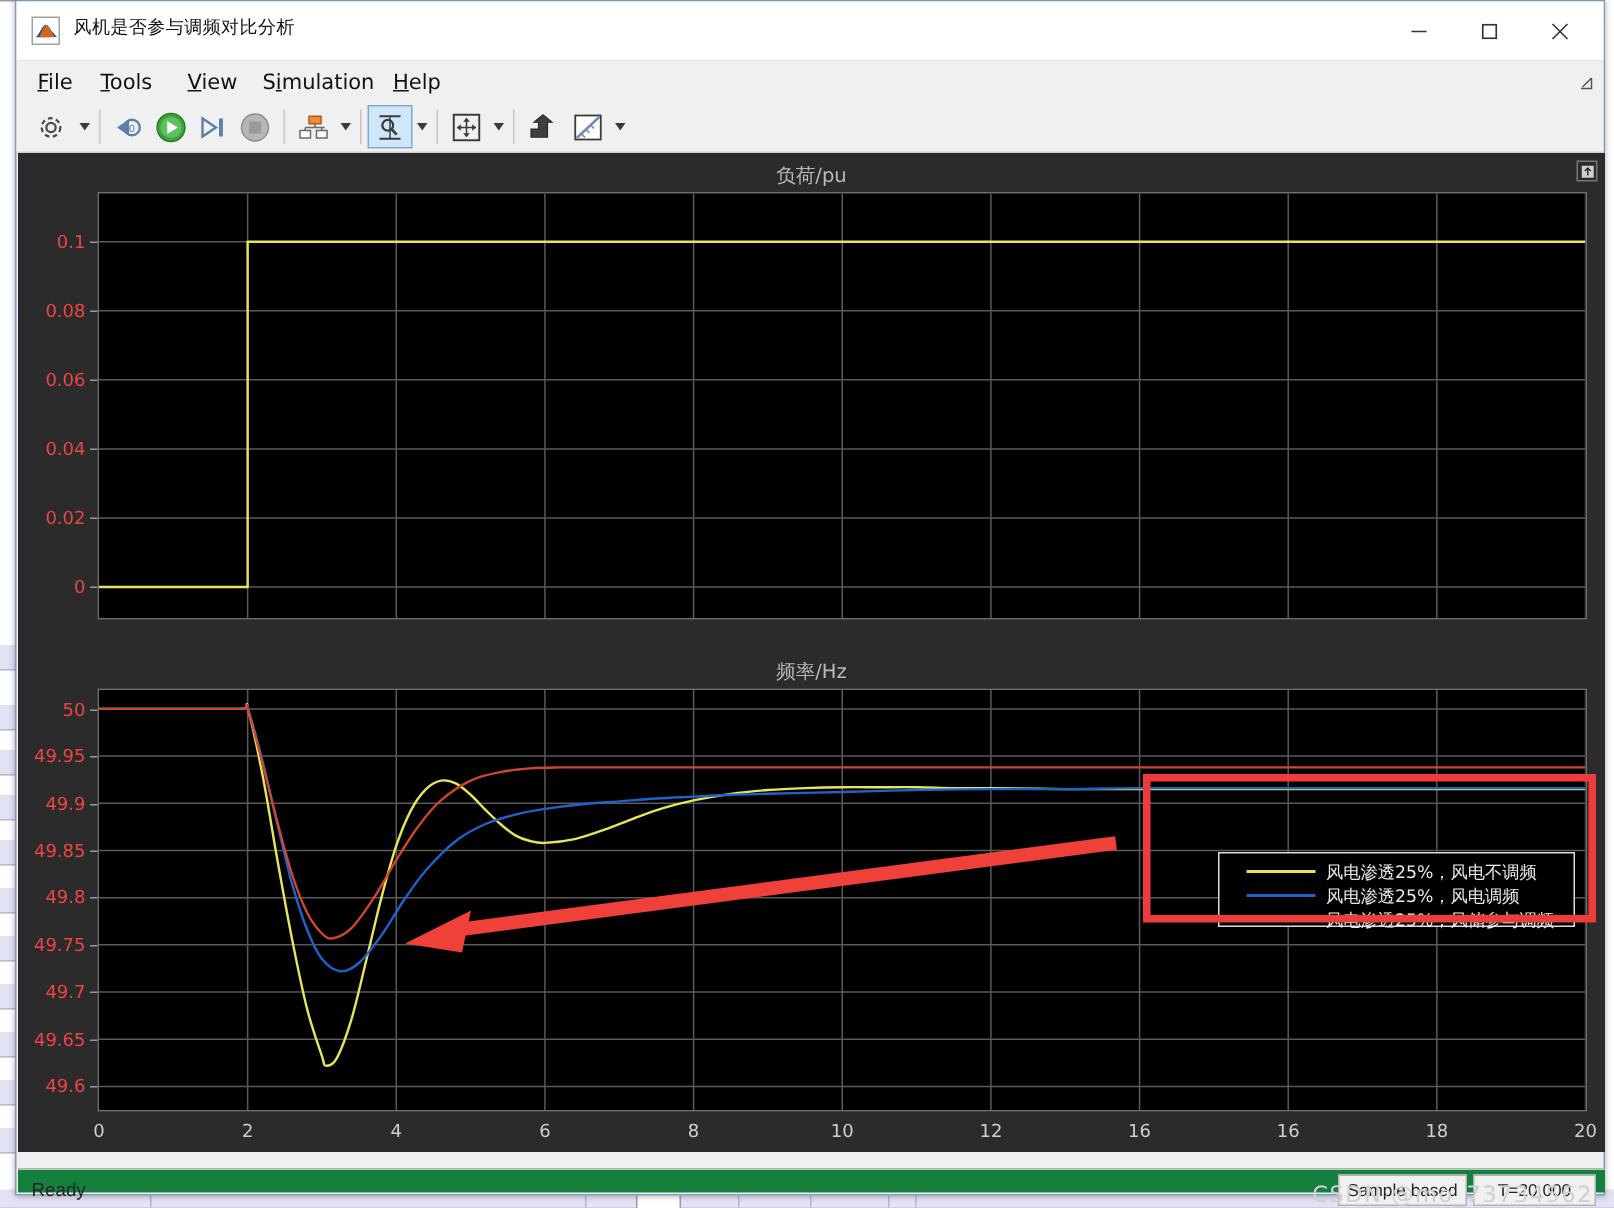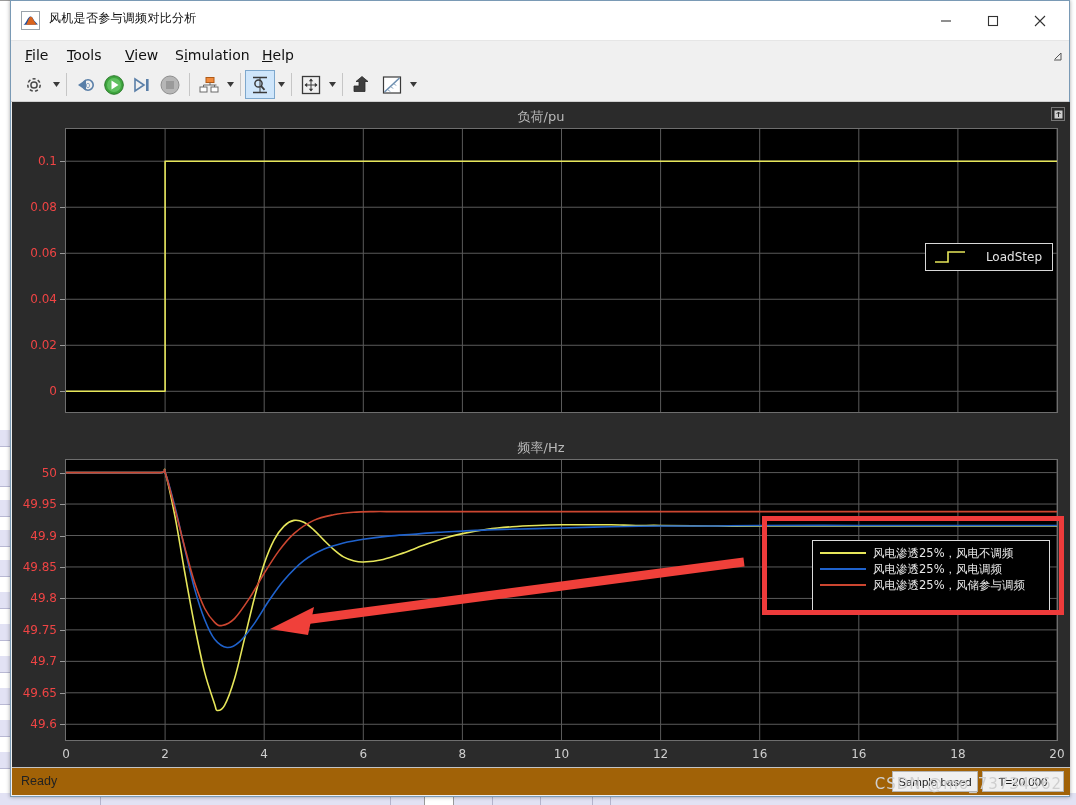--- a/index.html
+++ b/index.html
@@ -59,33 +59,33 @@
   .xtick{position:absolute;color:#cfcfcf;font-size:12px;text-align:center;
          transform:translateX(-50%);white-space:nowrap;font-family:"DejaVu Sans","Liberation Sans",sans-serif;}
   .ytickmark{position:absolute;width:5px;height:1px;background:#9a9a9a;}
 
   
   #legend-top{position:absolute;left:913px;top:141px;width:128px;height:28px;background:#000;
               border:1px solid #d8d8d8;box-sizing:border-box;display:flex;align-items:center;}
   #legend-top .lt-label{color:#e3e3e3;font-size:12px;margin-left:auto;margin-right:10px;
        font-family:"DejaVu Sans","Liberation Sans",sans-serif;}
 
-  #legend-bottom{position:absolute;left:800px;top:438px;width:238px;height:72px;background:#000;
-                 border:1px solid #dcdcdc;box-sizing:border-box;padding:4px 7px;}
+  #legend-bottom{position:absolute;left:800px;top:466px;width:238px;height:50px;background:#000;
+                 border:1px solid #dcdcdc;box-sizing:border-box;padding:4px 18px;}
   .lg-row{display:flex;align-items:center;height:16px;}
   .lg-swatch{width:46px;height:2px;margin-right:7px;flex:0 0 auto;}
   .lg-text{color:#e8e8e8;font-size:11.5px;white-space:nowrap;
            font-family:"DejaVu Sans","Liberation Sans",sans-serif;}
 
   
   #annot-rect{position:absolute;left:750px;top:414px;width:302px;height:99px;
               border:5px solid #ee3b3b;box-sizing:border-box;}
 
   
-  #statusbar{position:absolute;left:1px;bottom:1px;width:1058px;height:28px;background:#a16207;
+  #statusbar{position:absolute;left:1px;bottom:1px;width:1058px;height:16px;background:#15803d;
              border-top:1px solid #c4c4c4;box-sizing:border-box;}
   #status-ready{position:absolute;left:9px;top:6px;font-size:12.5px;color:#222;}
   .status-cell{position:absolute;top:3px;height:21px;border:1px solid #b4b4b4;background:#f0f0f0;
                box-sizing:border-box;display:flex;align-items:center;justify-content:center;
                font-size:11.5px;color:#222;}
   #status-mode{right:92px;width:86px;}
   #status-time{right:6px;width:82px;}
   #watermark{position:absolute;right:8px;top:7px;font-size:15px;color:#cfcfcf;letter-spacing:1px;
              font-family:"DejaVu Sans","Liberation Sans",sans-serif;pointer-events:none;}
 </style>
@@ -318,26 +318,20 @@
         <div class="ytick" style="right: 1013px; top: 197.26px;">0.04</div>
         <div class="ytickmark" style="left: 48px; top: 197.26px;"></div>
         <div class="ytick" style="right: 1013px; top: 151.244px;">0.06</div>
         <div class="ytickmark" style="left: 48px; top: 151.244px;"></div>
         <div class="ytick" style="right: 1013px; top: 105.228px;">0.08</div>
         <div class="ytickmark" style="left: 48px; top: 105.228px;"></div>
         <div class="ytick" style="right: 1013px; top: 59.2114px;">0.1</div>
         <div class="ytickmark" style="left: 48px; top: 59.2114px;"></div>
       </div>
 
-    <div id="legend-top">
-      <svg width="40" height="20" viewBox="0 0 40 20" style="margin-left:6px;">
-        <path d="M3 15 L16 15 L16 5 L33 5" stroke="#e6e65a" stroke-width="1.6" fill="none"></path>
-      </svg>
-      <span class="lt-label">LoadStep</span>
-    </div>
 
     <div class="plot-title" style="left:0;top:337px;">频率/Hz</div>
 
     <div class="axes" id="ax-bot" style="left:53px;top:357px;width:993px;height:282px;">
       <svg id="svg-bot" width="991" height="280" viewBox="0 0 991 280" style="position:absolute;left:0;top:0;">
           <line x1="99.10000000000001" y1="0" x2="99.10000000000001" y2="280" stroke="#5a5a5a" stroke-width="1"></line>
           <line x1="198.20000000000002" y1="0" x2="198.20000000000002" y2="280" stroke="#5a5a5a" stroke-width="1"></line>
           <line x1="297.3" y1="0" x2="297.3" y2="280" stroke="#5a5a5a" stroke-width="1"></line>
           <line x1="396.40000000000003" y1="0" x2="396.40000000000003" y2="280" stroke="#5a5a5a" stroke-width="1"></line>
           <line x1="495.5" y1="0" x2="495.5" y2="280" stroke="#5a5a5a" stroke-width="1"></line>

